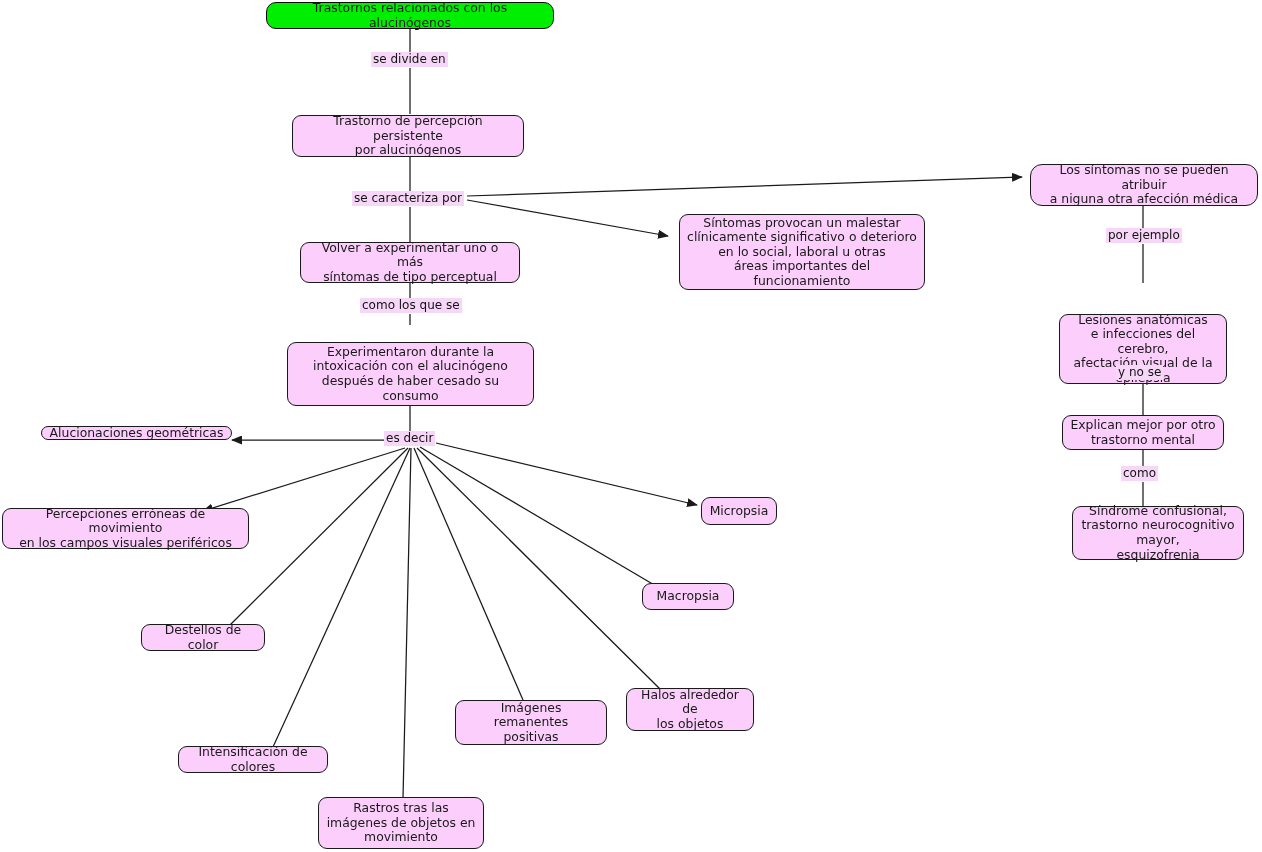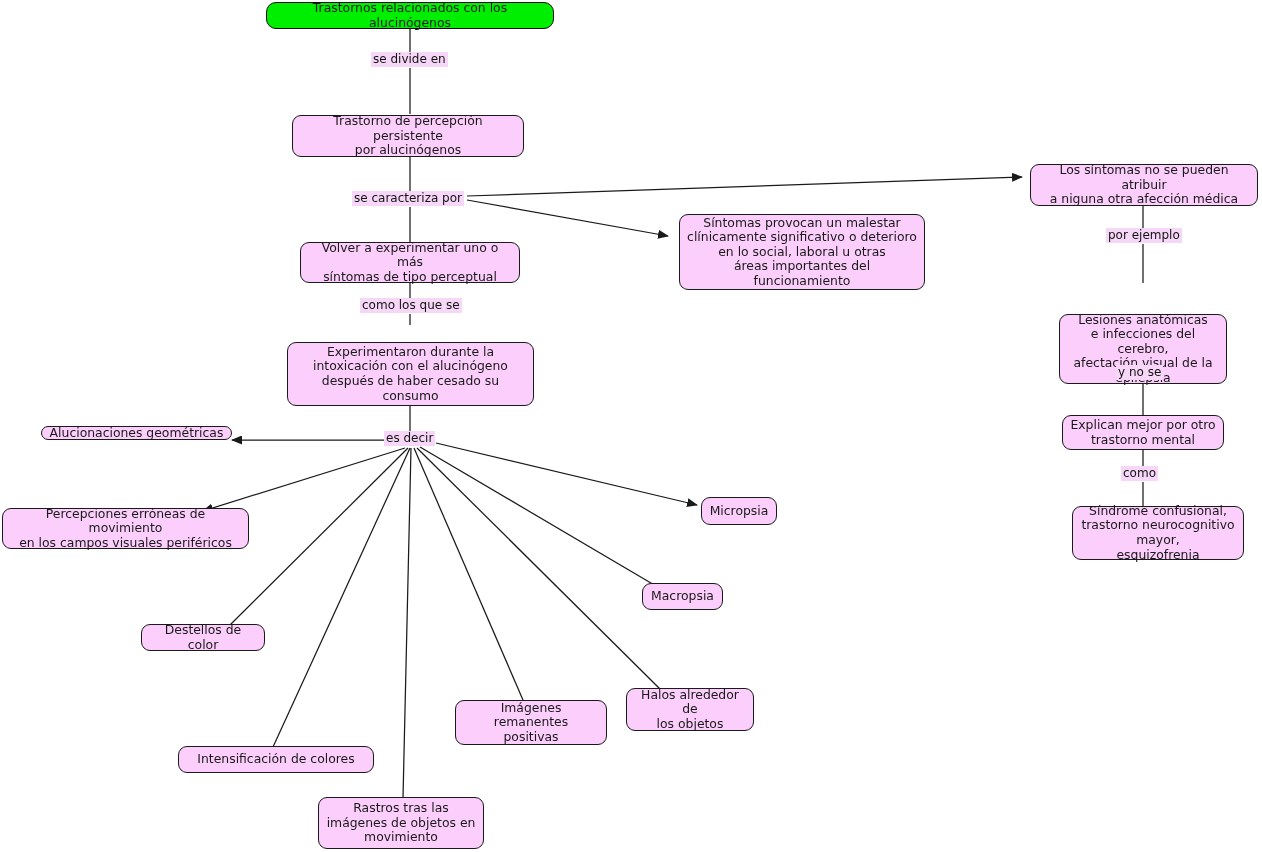--- a/index.html
+++ b/index.html
@@ -109,21 +109,21 @@
   <div class="node root" style="left:266px; top:2px; width:288px; height:27px;">Trastornos relacionados con los alucinógenos</div>
 
   <div class="node" style="left:292px; top:115px; width:232px; height:42px;">Trastorno de percepción persistente
 por alucinógenos</div>
 
   <div class="node" style="left:679px; top:214px; width:246px; height:76px;">Síntomas provocan un malestar
 clínicamente significativo o deterioro
 en lo social, laboral u otras
 áreas importantes del funcionamiento</div>
 
-  <div class="node" style="left:1030px; top:164px; width:228px; height:42px;">Los síntomas no se pueden atribuir
+  <div class="node" style="left:1030px; top:164px; width:228px; height:42px;border-radius:12px;">Los síntomas no se pueden atribuir
 a niguna otra afección médica</div>
 
   <div class="node" style="left:1059px; top:283px; width:168px; height:70px;margin-top:31px;">Lesiones anatómicas
 e infecciones del cerebro,
 afectación visual de la
 epilepsia</div>
 
   <div class="node" style="left:1062px; top:415px; width:162px; height:35px;">Explican mejor por otro
 trastorno mental</div>
 
@@ -138,33 +138,33 @@
 intoxicación con el alucinógeno
 después de haber cesado su consumo</div>
 
   <div class="node" style="left:41px; top:426px; width:191px; height:14px;">Alucionaciones geométricas</div>
 
   <div class="node" style="left:2px; top:508px; width:247px; height:41px;">Percepciones erróneas de movimiento
 en los campos visuales periféricos</div>
 
   <div class="node" style="left:141px; top:624px; width:124px; height:27px;">Destellos de color</div>
 
-  <div class="node" style="left:178px; top:746px; width:196px; height:27px;">Intensificación de colores</div>
+  <div class="node" style="left:178px; top:746px; width:150px; height:27px;">Intensificación de colores</div>
 
   <div class="node" style="left:318px; top:797px; width:166px; height:52px;">Rastros tras las
 imágenes de objetos en
 movimiento</div>
 
   <div class="node" style="left:455px; top:700px; width:152px; height:45px;">Imágenes remanentes
 positivas</div>
 
   <div class="node" style="left:626px; top:688px; width:128px; height:43px;">Halos alrededor de
 los objetos</div>
 
-  <div class="node" style="left:642px; top:583px; width:81px; height:27px;">Macropsia</div>
+  <div class="node" style="left:642px; top:583px; width:92px; height:27px;">Macropsia</div>
 
   <div class="node" style="left:701px; top:497px; width:76px; height:28px;">Micropsia</div>
 
   <div class="link-label" style="left:371px; top:52px;">se divide en</div>
 
   <div class="link-label" style="left:352px; top:191px;">se caracteriza por</div>
 
   <div class="link-label" style="left:360px; top:298px;">como los que se</div>
 
   <div class="link-label" style="left:384px; top:431px;">es decir</div>

